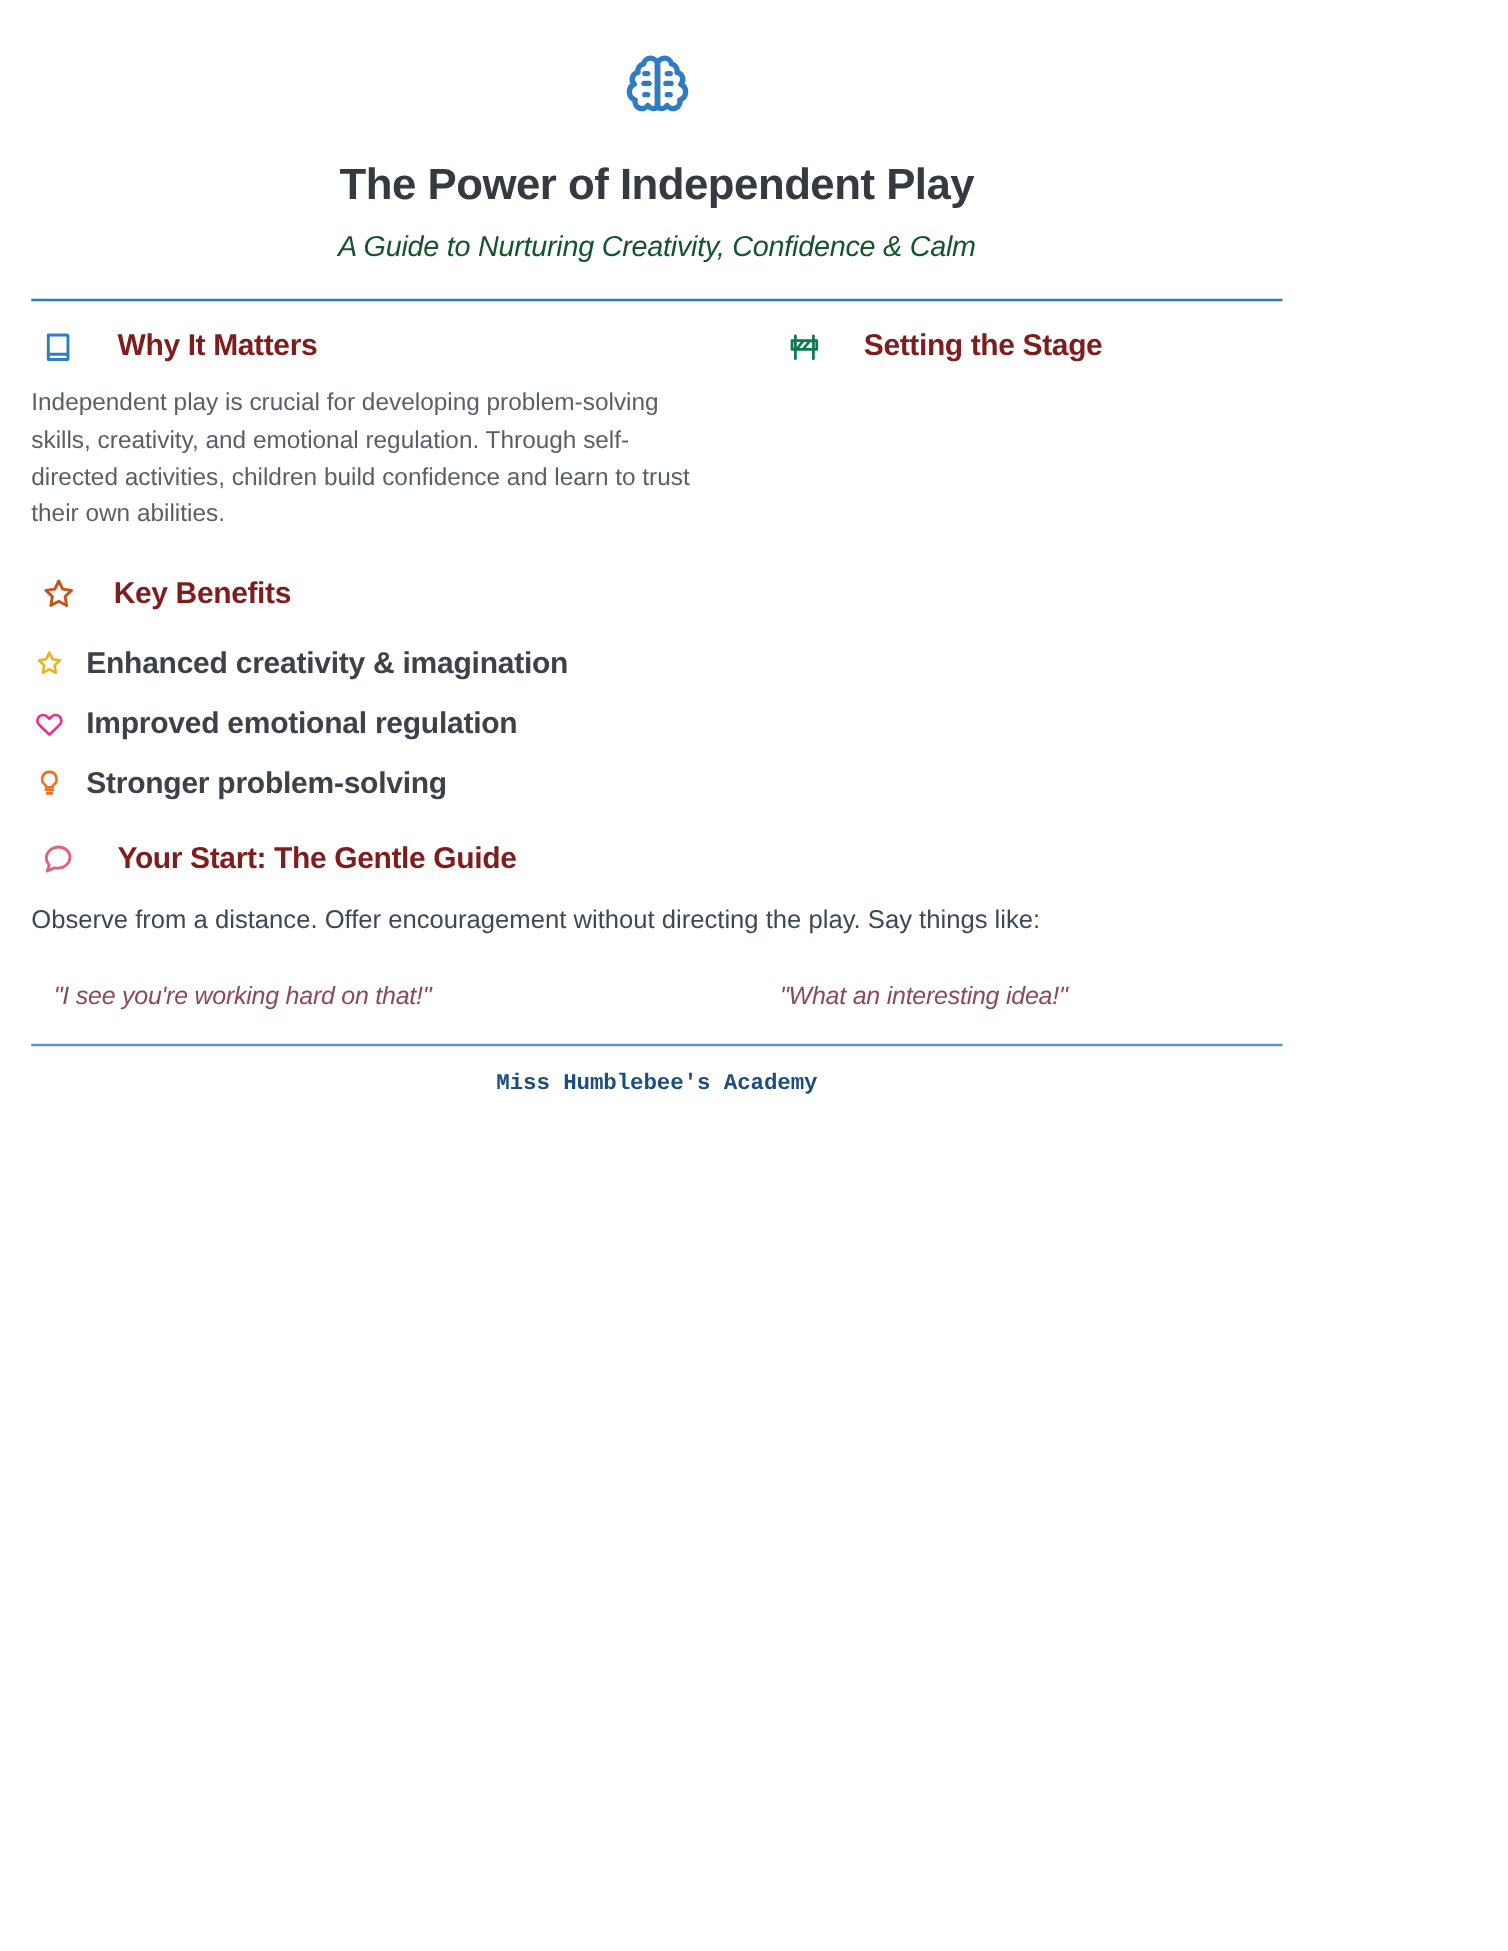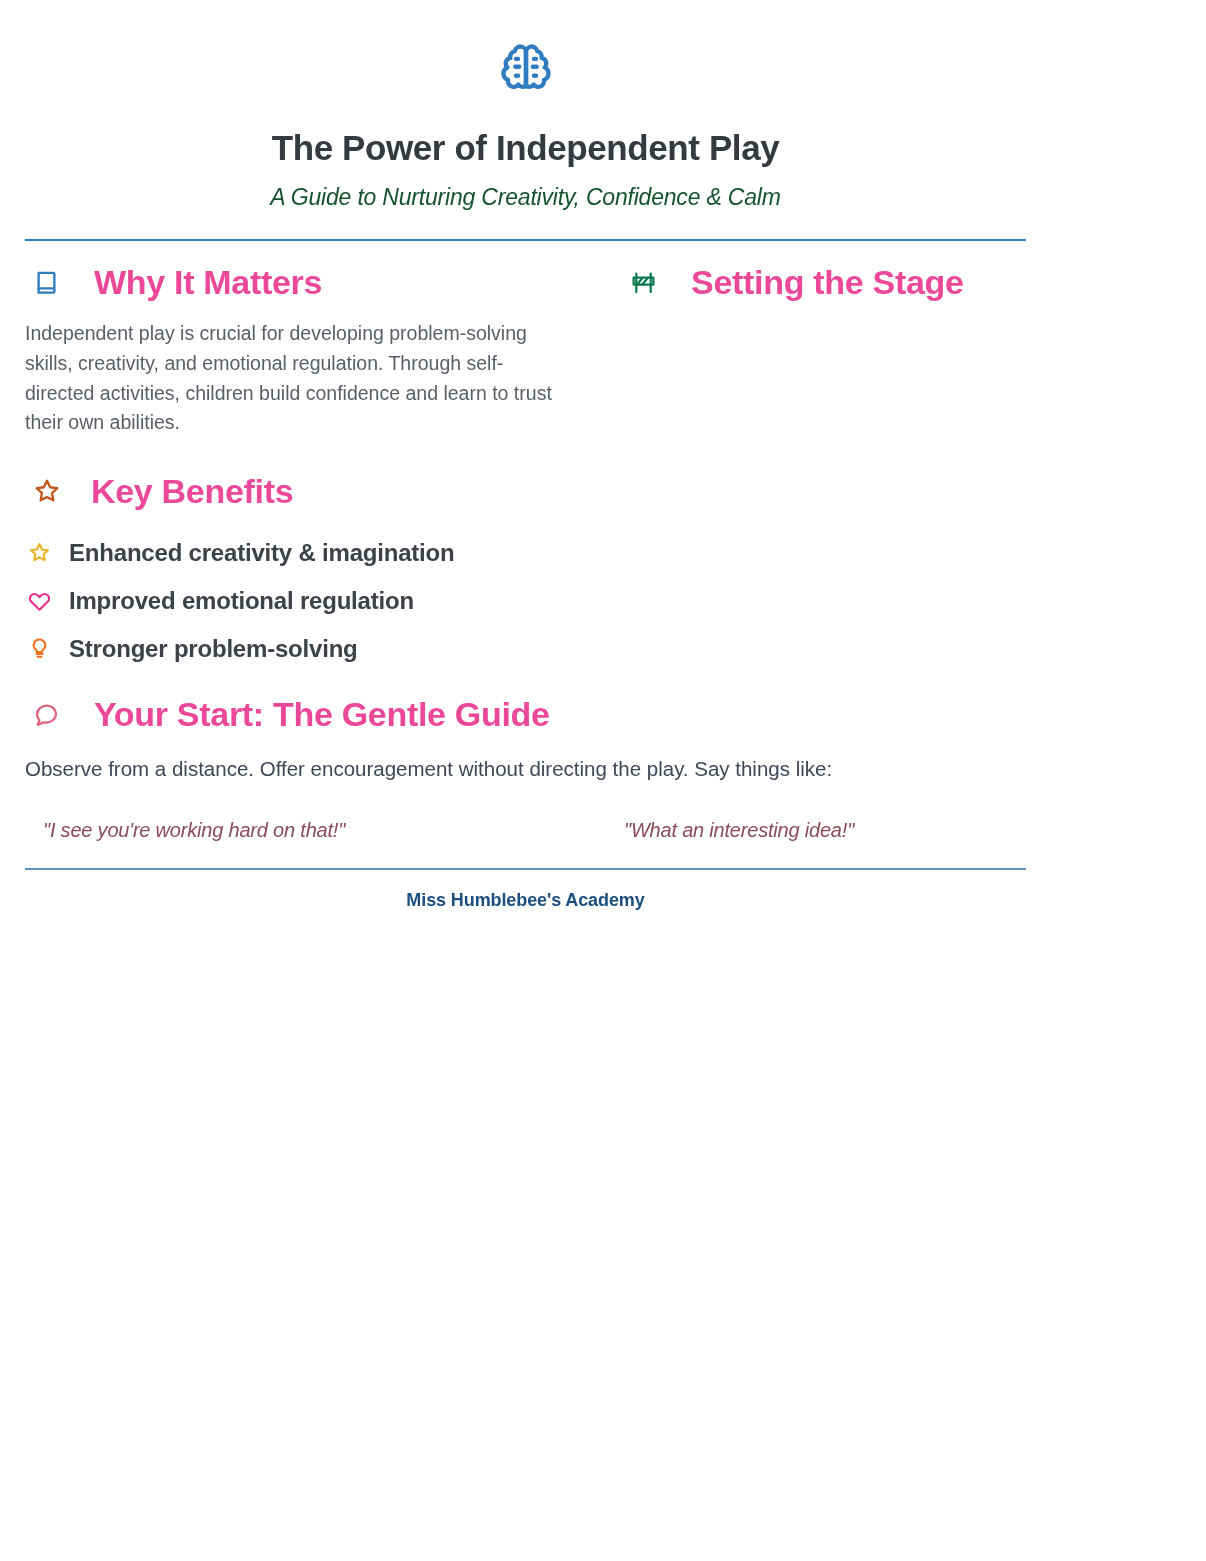--- a/index.html
+++ b/index.html
@@ -85,23 +85,23 @@
     width: 46px;
     flex: 0 0 46px;
     display: flex;
     align-items: center;
     justify-content: flex-start;
     padding-left: 8px;
     box-sizing: border-box;
   }
   .section-head .head-icon svg { display: block; }
   .section-title {
-    font-size: 34px;
+    font-size: 24px;
     font-weight: bold;
-    color: #ec4899;
+    color: #7f1d1d;
     letter-spacing: -0.3px;
     padding-left: 23px;
   }
   .section-title.tight { padding-left: 20px; }
 
   
   .body-para {
     margin: 17px 0 0 0;
     font-size: 19.5px;
     line-height: 1.52;
@@ -184,20 +184,21 @@
   .quote-2 { padding-left: 9px; }
 
   
   .footer {
     margin-top: 20px;
     text-align: center;
     font-size: 18px;
     font-weight: bold;
     color: #1c4f80;
     letter-spacing: -0.1px;
+    font-family: Liberation Mono, monospace;
   }
 </style>
 </head>
 <body>
 
 <div class="page">
 
   <div class="header">
 
     <div class="brain-icon-wrap">

